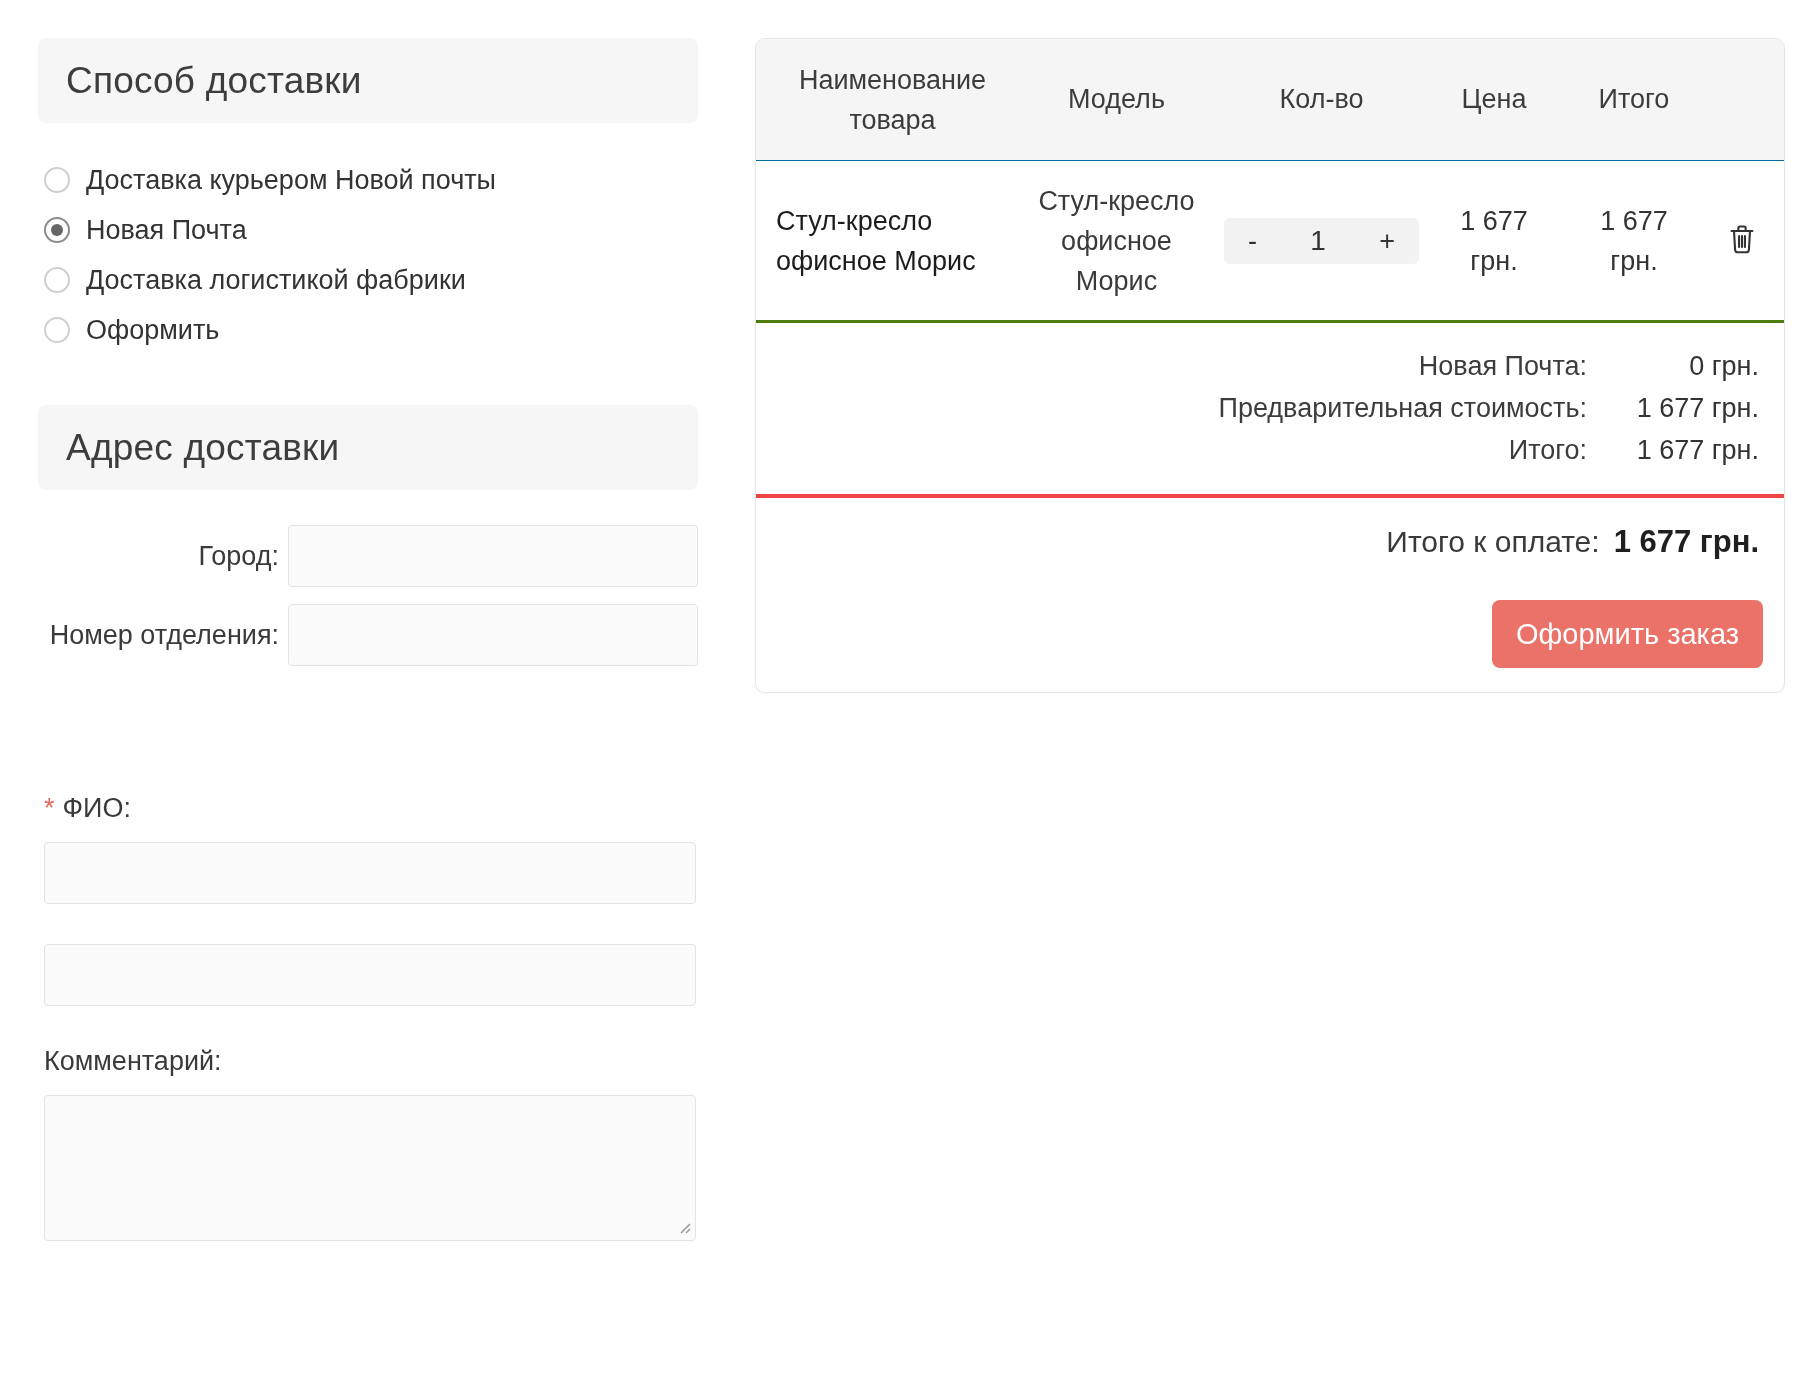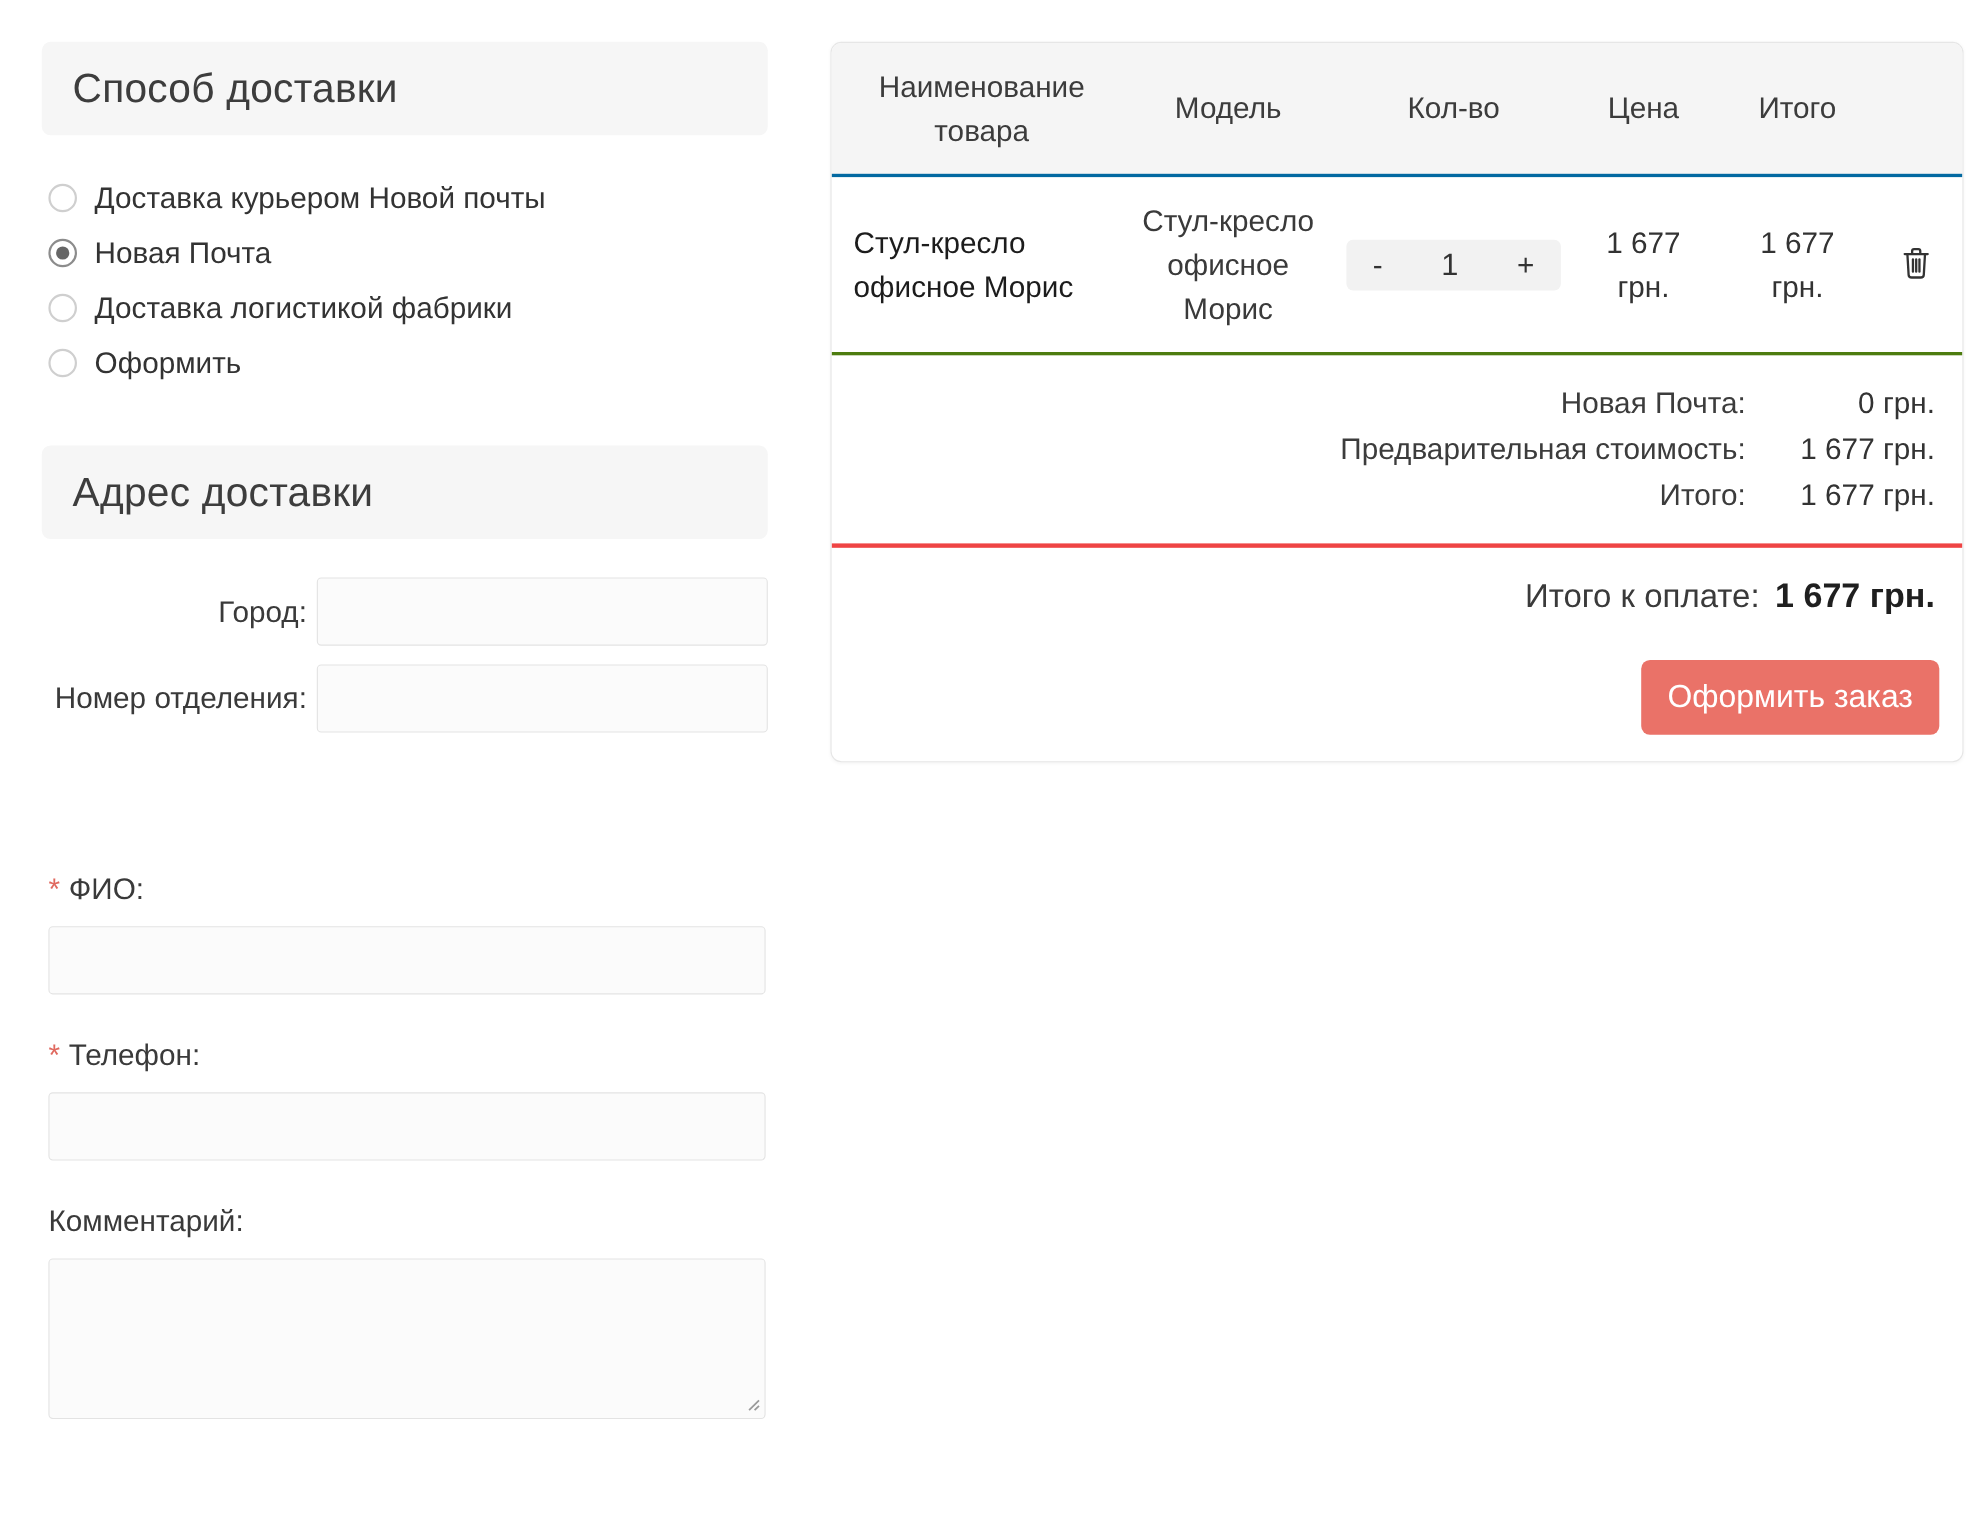--- a/index.html
+++ b/index.html
@@ -60,21 +60,21 @@
   .resize-grip { position:absolute; right:5px; bottom:7px; }
 
   
   .cart-card {
     margin-left:57px; width:1030px; background:#fff;
     border:1px solid #e6e6e6; border-radius:10px;
     box-shadow:0 1px 3px rgba(0,0,0,.04); overflow:hidden;
   }
   .cart-header {
     background:#f5f5f5; height:122px; display:flex; align-items:center;
-    border-bottom:3px solid #0369a1; font-size:27px; color:#3c3c3c;
+    border-bottom:1px solid #0369a1; font-size:27px; color:#3c3c3c;
   }
   .col-name  { width:253px; flex:0 0 253px; padding-left:20px; }
   .col-model { width:215px; flex:0 0 215px; text-align:center; }
   .col-qty   { width:195px; flex:0 0 195px; text-align:center; }
   .col-price { width:150px; flex:0 0 150px; text-align:center; }
   .col-total { width:130px; flex:0 0 130px; text-align:center; }
   .col-trash { flex:1; text-align:center; }
   .hdr-name-inner { max-width:205px; margin:0 auto; text-align:center; line-height:40px; }
 
   .cart-row {
@@ -165,23 +165,20 @@
 
     <div class="gap-to-customer"></div>
 
 
     <div class="cust-fields">
       <div class="field-label">
         <span class="req">*</span><span>ФИО:</span>
       </div>
       <input class="stack-input" type="text" value="" style="">
 
-      <div class="field-label">
-        <span class="req">*</span><span>Телефон:</span>
-      </div>
       <input class="stack-input" type="text" value="" style="">
 
       <div class="field-label">Комментарий:</div>
       <div class="ta-wrap">
         <textarea class="comment-area" style=""></textarea>
         <svg class="resize-grip" width="14" height="14" viewBox="0 0 14 14">
           <path d="M13 4 L4 13 M13 9 L9 13" stroke="#9a9a9a" stroke-width="1.6" fill="none"></path>
         </svg>
       </div>
     </div>

